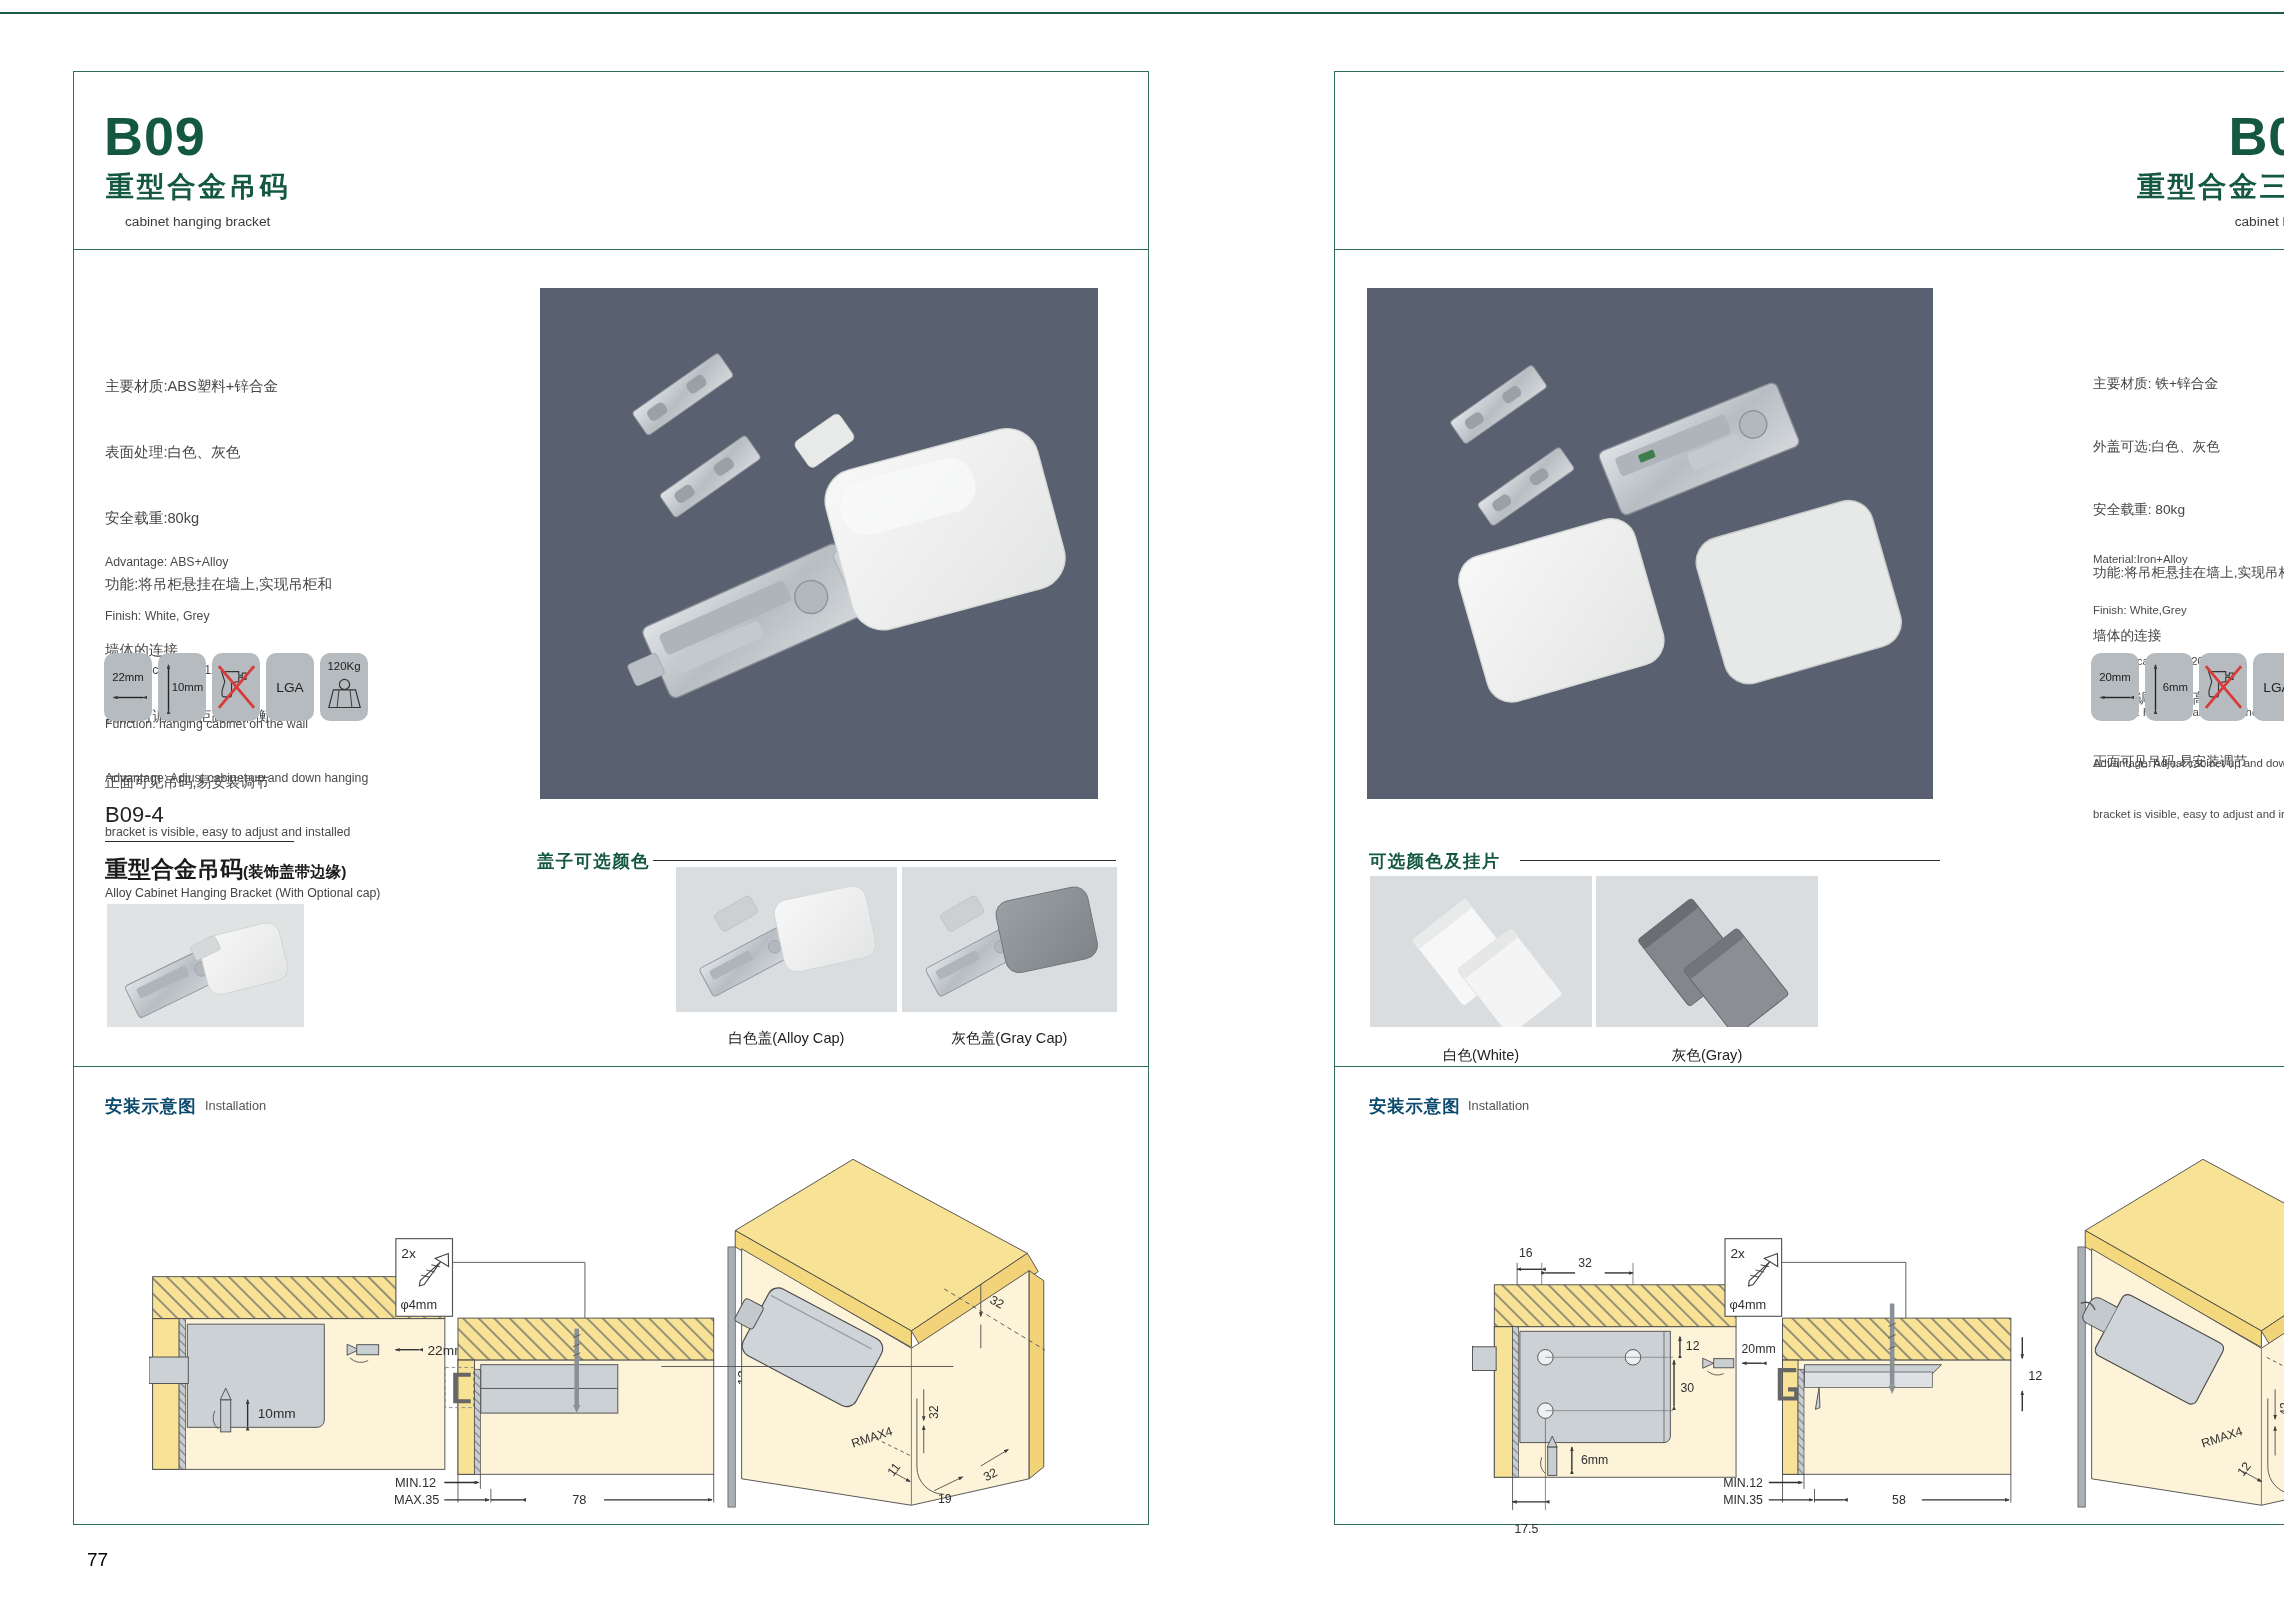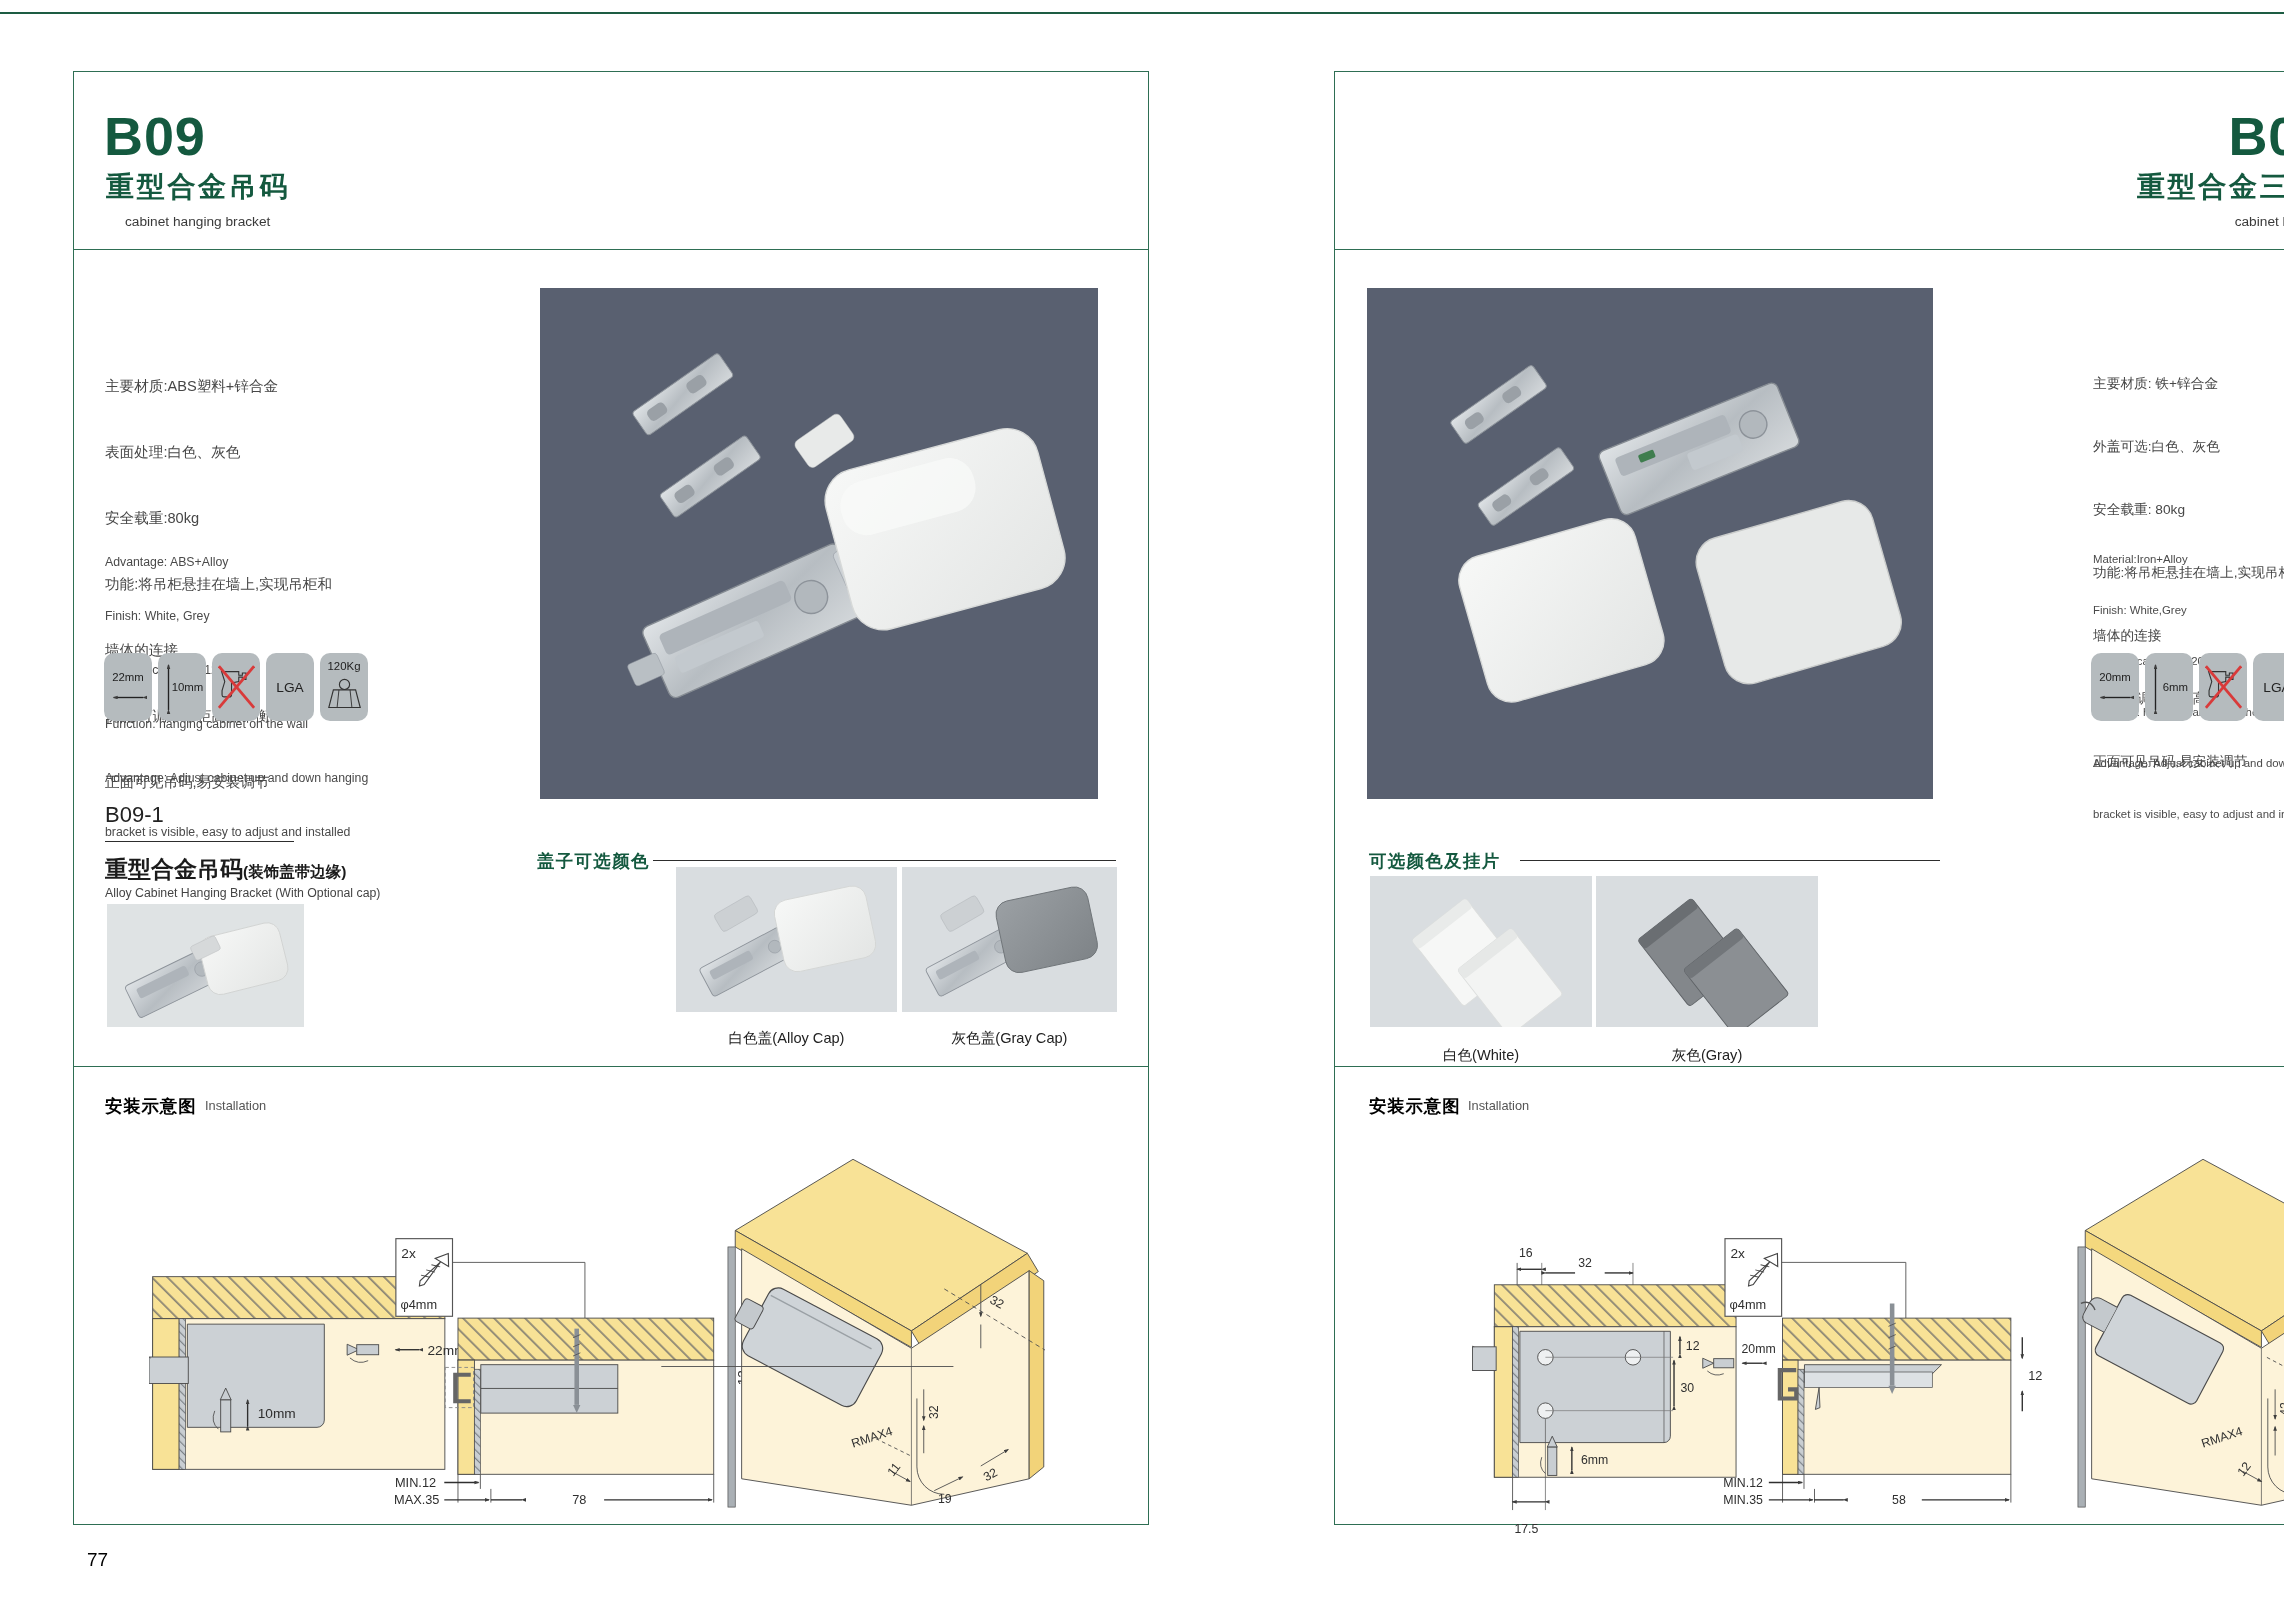--- a/index.html
+++ b/index.html
@@ -41,21 +41,21 @@
   .sub-title .suffix { font-size:15.5px; }
   .sub-en    { position:absolute; font-size:12.3px; color:#444; }
 
   
   .caps-heading { position:absolute; font-size:17.4px; font-weight:bold; color:#14593f; letter-spacing:1.4px; }
   .caps-rule { position:absolute; height:1.4px; background:#2d2d2d; }
   .cap-label { position:absolute; text-align:center; font-size:14.6px; color:#222; }
 
   
   .install-rule { position:absolute; left:0; width:1074px; top:994px; height:1.4px; background:#2e6e53; }
-  .install-head-cn { position:absolute; font-size:17.4px; font-weight:bold; color:#000000; letter-spacing:0.9px; }
+  .install-head-cn { position:absolute; font-size:17.4px; font-weight:bold; color:#0c4a6e; letter-spacing:0.9px; }
   .install-head-en { position:absolute; font-size:12.8px; color:#555; }
 
   .pagenum { position:absolute; font-size:19px; color:#000000; }
 
   svg text { font-family:"Liberation Sans", sans-serif; fill:#2f2f2f; }
 </style>
 </head>
 <body>
 
 <div id="canvas">
@@ -174,21 +174,21 @@
         <g transform="rotate(-15 880 540)">
           <rect x="650" y="350" width="480" height="360" rx="70" fill="url(#capShine)" stroke="#d7d9d8" stroke-width="3"></rect>
           <rect x="680" y="380" width="300" height="120" rx="55" fill="#fafbfa" opacity="0.7"></rect>
         </g>
         <g transform="rotate(-35 620 330)">
           <rect x="560" y="300" width="120" height="70" rx="12" fill="#e8eae9" stroke="#c9cbca"></rect>
         </g>
       </svg>
     </div>
 
-    <div class="sub-code" style="left:31px;top:730px;">B09-1</div>
+    <div class="sub-code" style="left:31px;top:730px;">B09-4</div>
     <div class="sub-rule" style="left:31px;top:769px;width:189px;"></div>
     <div class="sub-title" style="left:31px;top:782px;"><span>重型合金吊码</span><span class="suffix">(装饰盖带边缘)</span></div>
     <div class="sub-en" style="left:31px;top:814px;">Alloy Cabinet Hanging Bracket (With Optional cap)</div>
 
     <div class="photo-light" style="left:33px;top:832px;width:197px;height:123px;background:#dfe3e4;">
       <svg width="197" height="123" viewBox="0 0 432 270">
         <g transform="rotate(-26 150 160)">
           <rect x="40" y="130" width="220" height="78" rx="8" fill="url(#metal)" stroke="#8d939a" stroke-width="2"></rect>
           <rect x="60" y="146" width="120" height="24" rx="6" fill="#aeb4ba"></rect>
           <circle cx="210" cy="170" r="16" fill="#b2b8bd" stroke="#8d939a"></circle>

